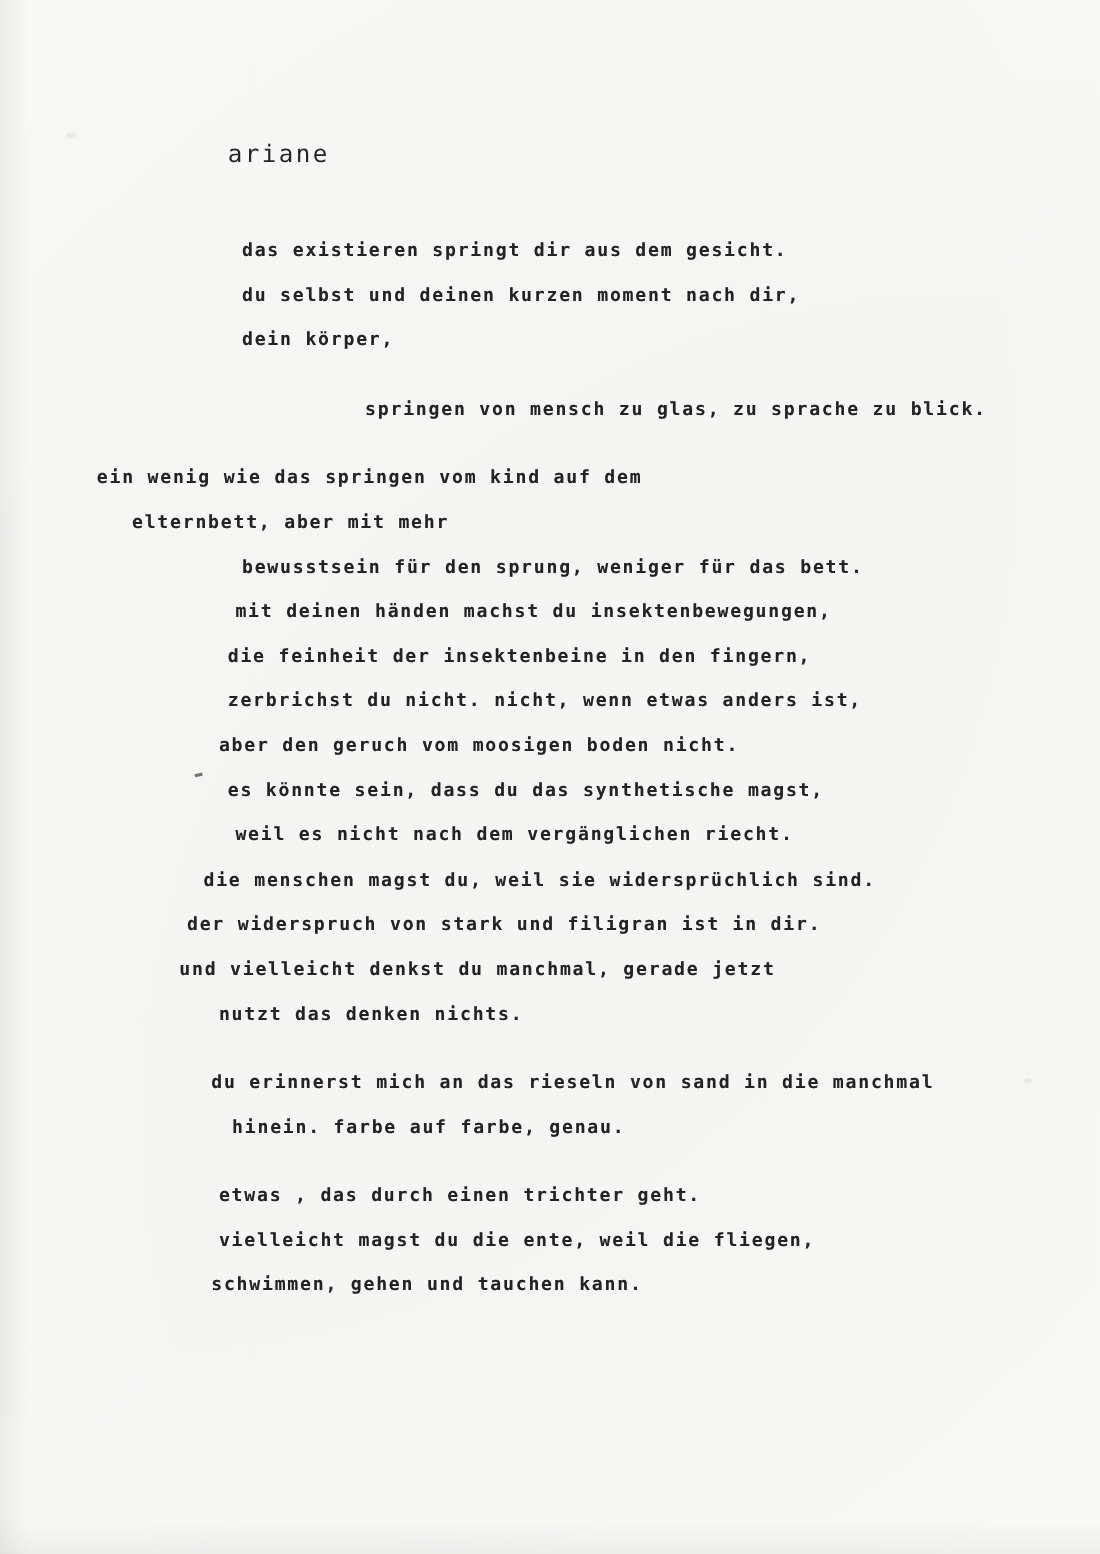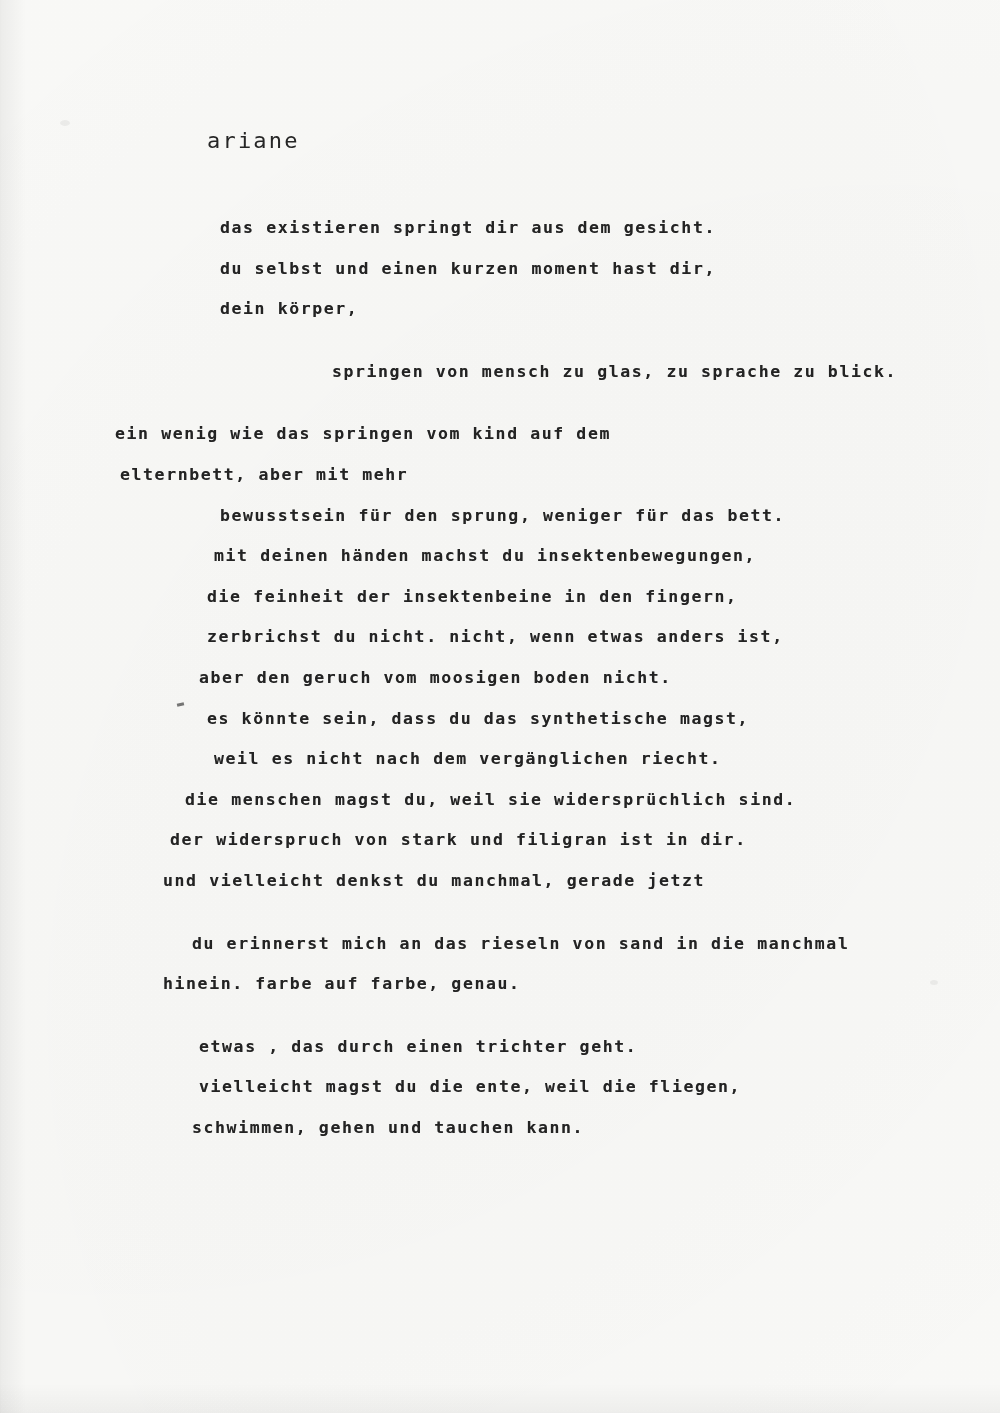--- a/index.html
+++ b/index.html
@@ -113,37 +113,38 @@
   <div class="faint-spot" style="left:930px; top:980px; width:8px; height:5px;"></div>
 
   <div class="header-mark">
     <span class="header-inner">*Io*</span>
   </div>
 
   <div class="title">ariane</div>
 
   <div class="poem">
       <p class="line" style="padding-left: 220px;">das existieren springt dir aus dem gesicht.</p>
-      <p class="line" style="padding-left: 220px;">du selbst und einen kurzen moment hast dir,</p>
+      <p class="line" style="padding-left: 220px;">du selbst und deinen kurzen moment nach dir,</p>
       <p class="line" style="padding-left: 220px;">dein körper,</p>
       <p class="line gap-before" style="padding-left: 229px; text-align: center;">springen von mensch zu glas, zu sprache zu blick.</p>
-      <p class="line gap-before" style="padding-left: 115px;">ein wenig wie das springen vom kind auf dem</p>
+      <p class="line gap-before" style="padding-left: 88px;">ein wenig wie das springen vom kind auf dem</p>
       <p class="line" style="padding-left: 120px;">elternbett, aber mit mehr</p>
       <p class="line" style="padding-left: 220px;">bewusstsein für den sprung, weniger für das bett.</p>
       <p class="line" style="padding-left: 214px;">mit deinen händen machst du insektenbewegungen,</p>
       <p class="line" style="padding-left: 207px;">die feinheit der insektenbeine in den fingern,</p>
       <p class="line" style="padding-left: 207px;">zerbrichst du nicht. nicht, wenn etwas anders ist,</p>
       <p class="line" style="padding-left: 199px;">aber den geruch vom moosigen boden nicht.</p>
       <p class="line" style="padding-left: 207px;">es könnte sein, dass du das synthetische magst,</p>
       <p class="line" style="padding-left: 214px;">weil es nicht nach dem vergänglichen riecht.</p>
       <p class="line" style="padding-left: 185px;">die menschen magst du, weil sie widersprüchlich sind.</p>
       <p class="line" style="padding-left: 170px;">der widerspruch von stark und filigran ist in dir.</p>
       <p class="line" style="padding-left: 163px;">und vielleicht denkst du manchmal, gerade jetzt</p>
+      <p class="line" style="padding-left: 199px;">nutzt das denken nichts.</p>
       <p class="line gap-before" style="padding-left: 192px;">du erinnerst mich an das rieseln von sand in die manchmal</p>
-      <p class="line" style="padding-left: 163px;">hinein. farbe auf farbe, genau.</p>
+      <p class="line" style="padding-left: 163px; margin-left: 48px;">hinein. farbe auf farbe, genau.</p>
       <p class="line gap-before" style="padding-left: 199px;">etwas , das durch einen trichter geht.</p>
       <p class="line" style="padding-left: 199px;">vielleicht magst du die ente, weil die fliegen,</p>
       <p class="line" style="padding-left: 192px;">schwimmen, gehen und tauchen kann.</p>
     </div>
 
   <div class="stray-mark"></div>
 
   <div class="edge-smudge-left"></div>
   <div class="edge-smudge-bottom"></div>
   <div class="scan-noise"></div>

